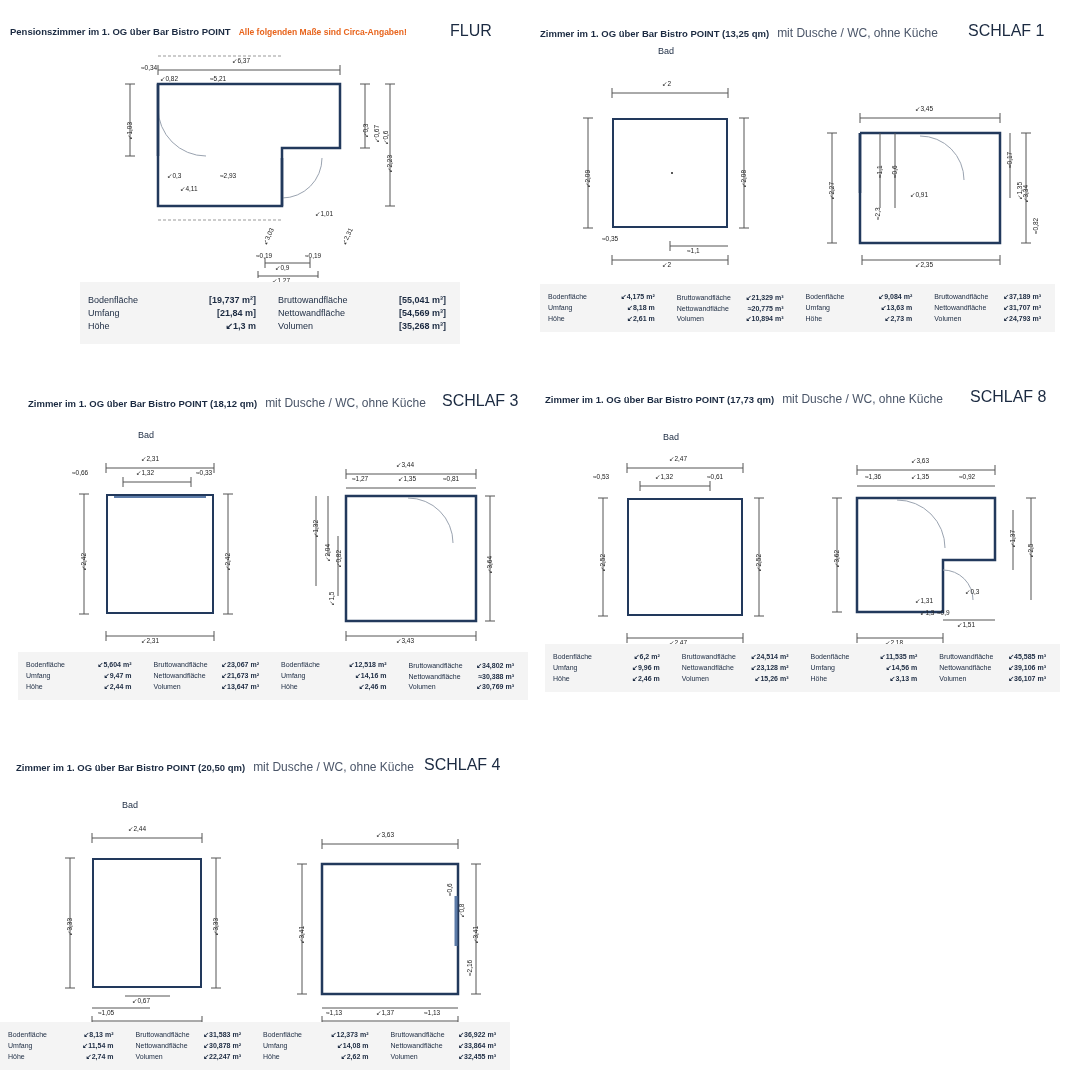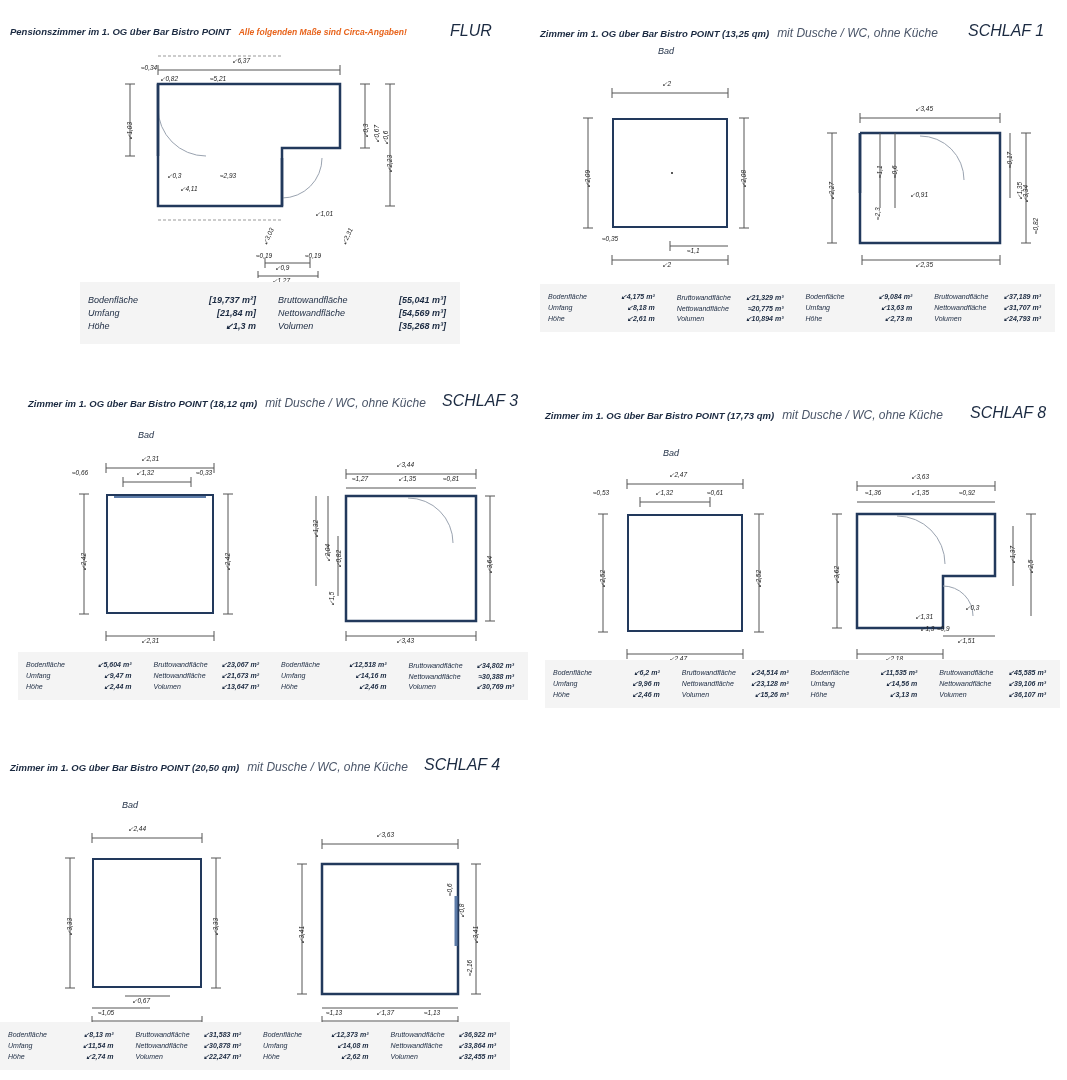--- a/index.html
+++ b/index.html
@@ -3,21 +3,21 @@
 <meta charset="utf-8">
 <style>
   html,body{margin:0;padding:0;}
   body{
     width:1067px;height:1080px;background:#ffffff;
     font-family:"Liberation Sans", sans-serif;
     color:#1b2a41;
     position:relative;
     overflow:hidden;
   }
-  .panel{position:absolute;font-style:italic;}
+  .panel{position:absolute;}
   .hdr{display:flex;align-items:baseline;gap:8px;white-space:nowrap;}
   .hdr .t1{font-size:9.5px;font-weight:bold;color:#1b2a41;}
   .hdr .t2{font-size:12px;color:#4a5568;}
   .hdr .warn{font-size:8.5px;color:#e8641c;font-weight:bold;}
   .plan{position:relative;}
   .room{position:absolute;box-sizing:border-box;border:2.5px solid #22395c;background:#ffffff;}
   .lbl{position:absolute;font-size:9px;color:#1b2a41;white-space:nowrap;}
   .dim{position:absolute;font-size:6.5px;color:#222;white-space:nowrap;}
   .dimv{position:absolute;font-size:6.5px;color:#222;white-space:nowrap;transform-origin:0 0;}
   .statbox{position:absolute;background:#f4f4f4;box-sizing:border-box;display:flex;}
@@ -305,21 +305,21 @@
       <div class="k">Bruttowandfläche</div>
       <div class="v">↙34,802 m³</div>
       <div class="k">Nettowandfläche</div>
       <div class="v">≈30,388 m³</div>
       <div class="k">Volumen</div>
       <div class="v">↙30,769 m³</div>
     </div>
   </div>
 </div>
 
-<div class="panel" style="left:545px;top:408px;width:515px;height:320px;">
+<div class="panel" style="left:545px;top:392px;width:515px;height:320px;">
   <div class="hdr" style="position:absolute;left:0;top:0;">
     <span class="t1">Zimmer im 1. OG über Bar Bistro POINT (17,73 qm)</span>
     <span class="t2">mit Dusche / WC, ohne Küche</span>
   </div>
   <div class="big" style="position:absolute;left:425px;top:-4px;">SCHLAF 8</div>
 
   <div class="plan" style="position:absolute;left:0;top:38px;width:515px;height:230px;">
     <div class="lbl" style="left:118px;top:2px;">Bad</div>
     <div class="room" style="left:82px;top:68px;width:116px;height:118px;"></div>
     <svg width="515" height="230" style="position:absolute;left:0;top:0;pointer-events:none;">
@@ -409,21 +409,21 @@
       <div class="v">↙45,585 m³</div>
       <div class="k">Nettowandfläche</div>
       <div class="v">↙39,106 m³</div>
       <div class="k">Volumen</div>
       <div class="v">↙36,107 m³</div>
     </div>
   </div>
 </div>
 
 <div class="panel" style="left:10px;top:760px;width:500px;height:320px;">
-  <div class="hdr" style="position:absolute;left:0;top:0;">
+  <div class="hdr" style="position:absolute;left:6px;top:0;">
     <span class="t1">Zimmer im 1. OG über Bar Bistro POINT (20,50 qm)</span>
     <span class="t2">mit Dusche / WC, ohne Küche</span>
   </div>
   <div class="big" style="position:absolute;left:414px;top:-4px;">SCHLAF 4</div>
 
   <div class="plan" style="position:absolute;left:0;top:36px;width:500px;height:230px;">
     <div class="lbl" style="left:112px;top:4px;">Bad</div>
     <div class="room" style="left:82px;top:62px;width:110px;height:130px;"></div>
     <svg width="500" height="230" style="position:absolute;left:0;top:0;pointer-events:none;">
       <line x1="82" y1="42" x2="192" y2="42" stroke="#555" stroke-width="1"></line>

